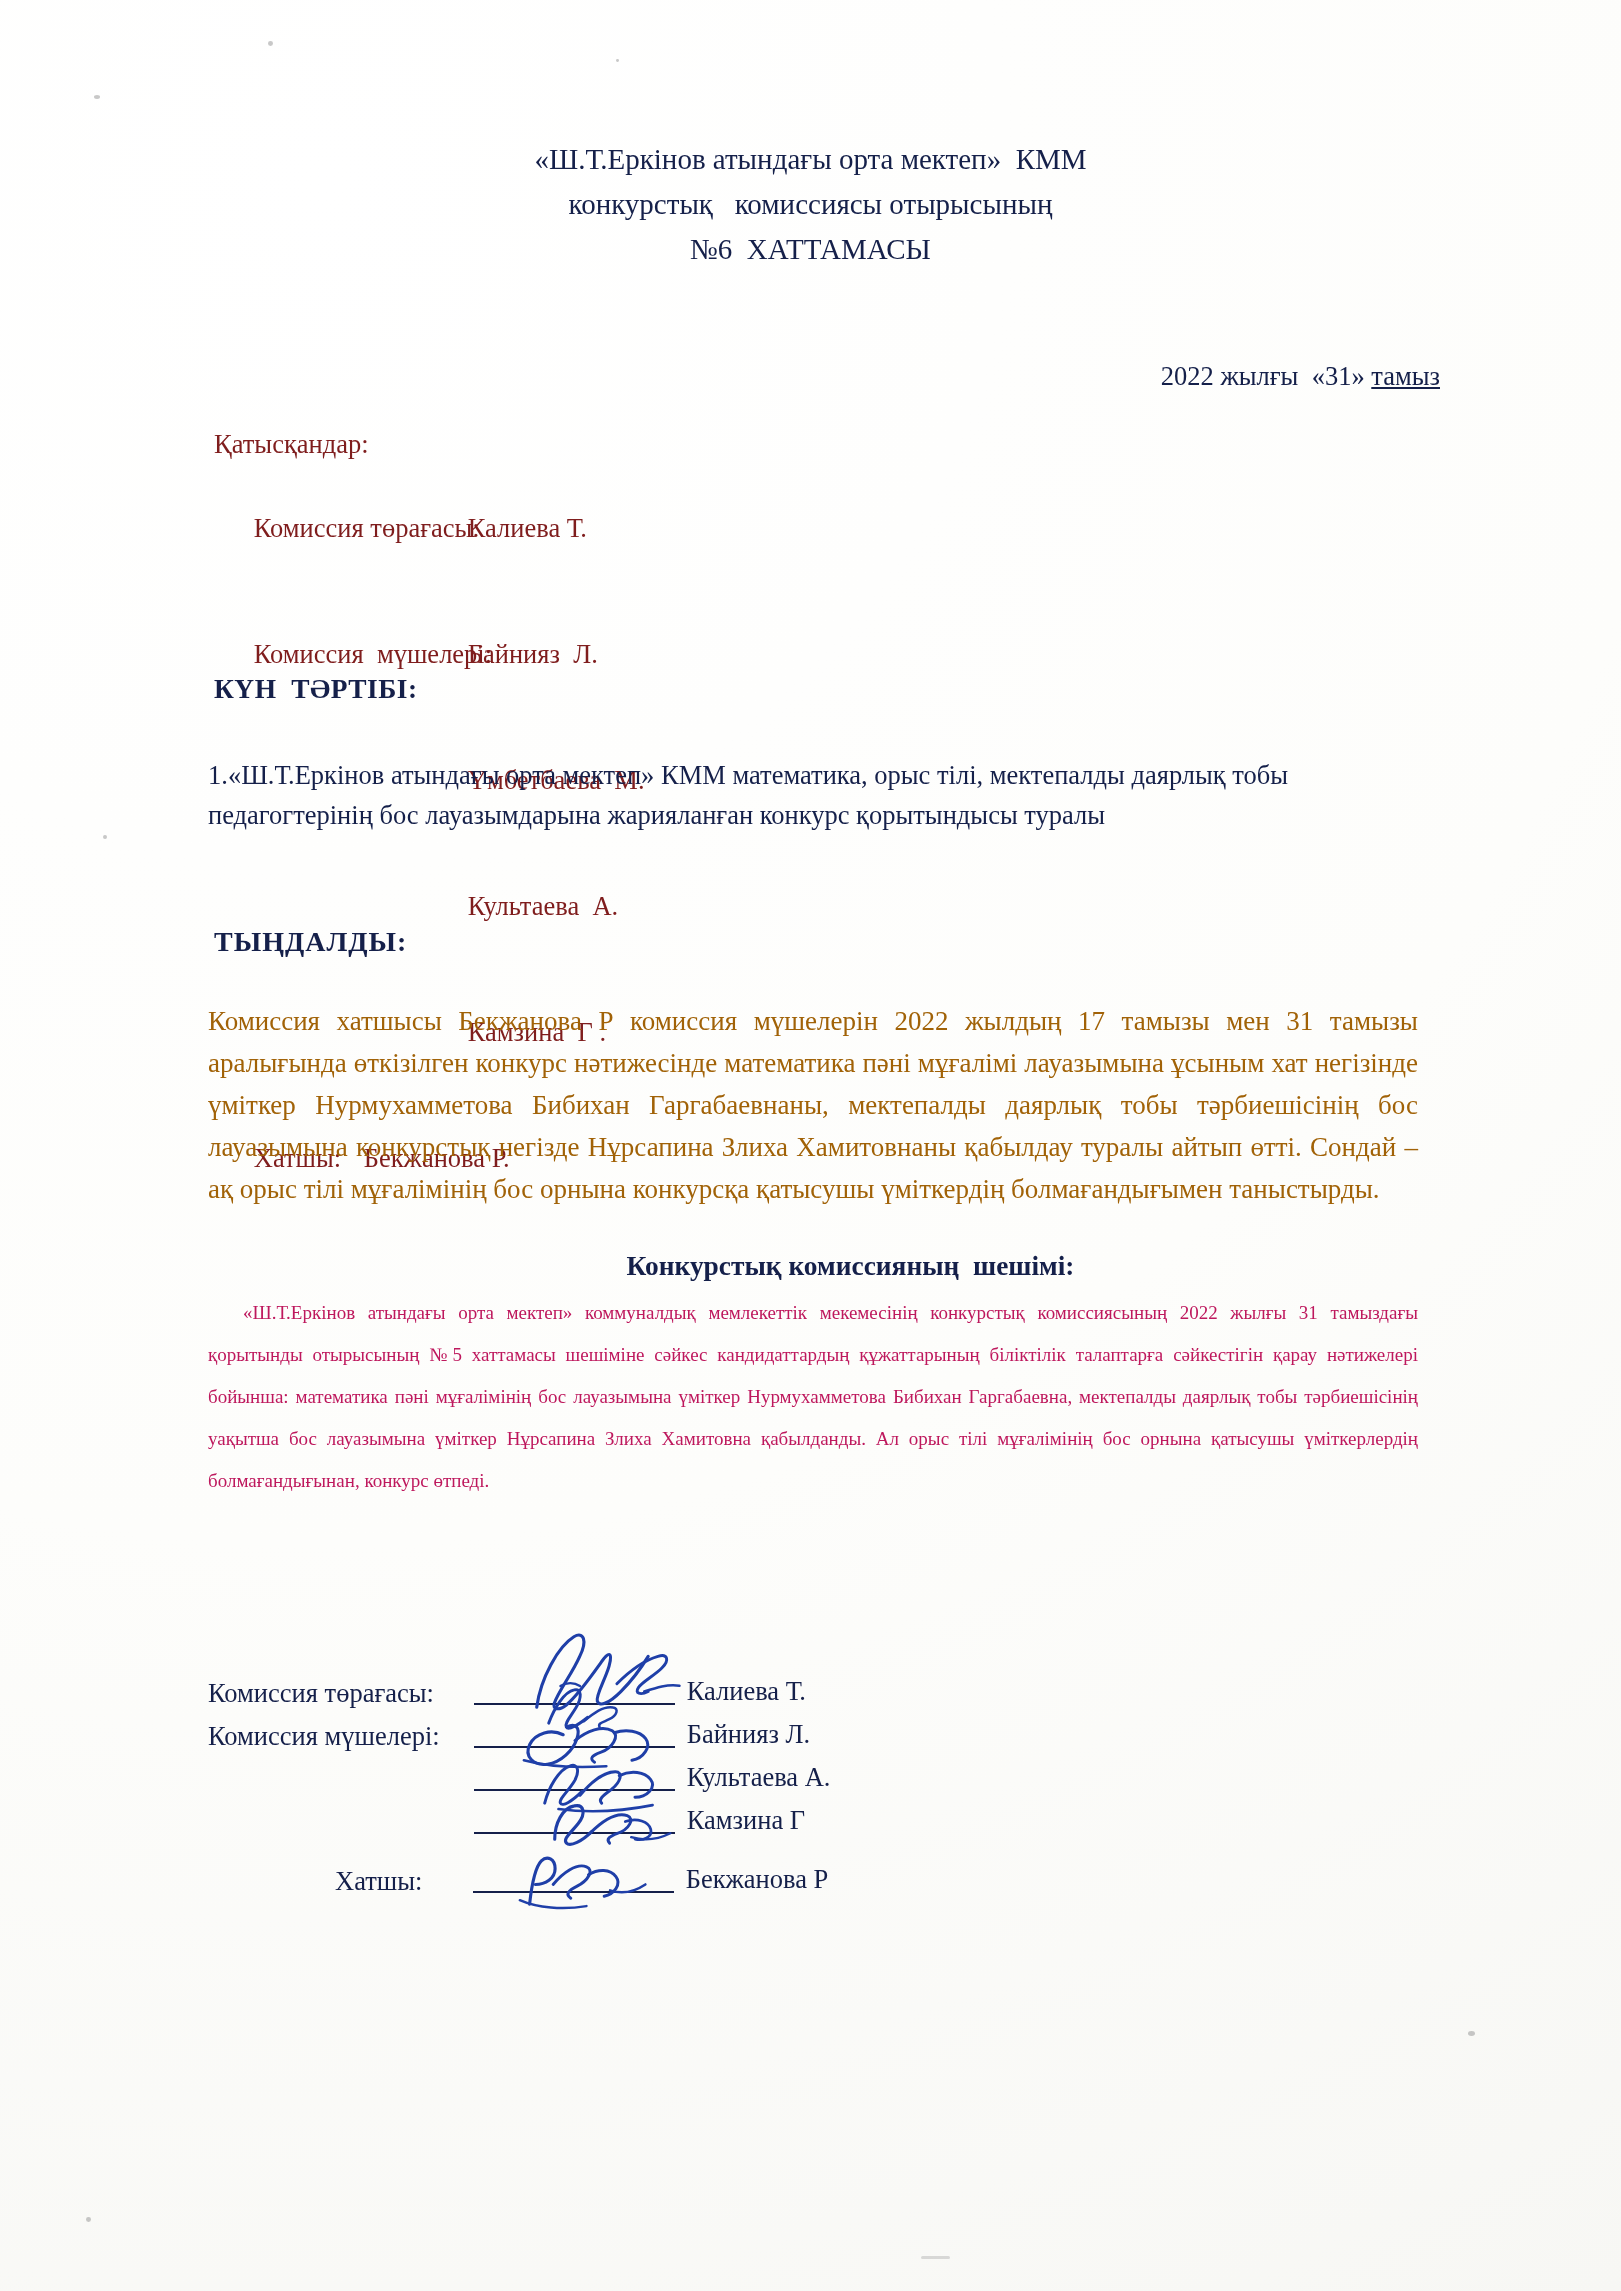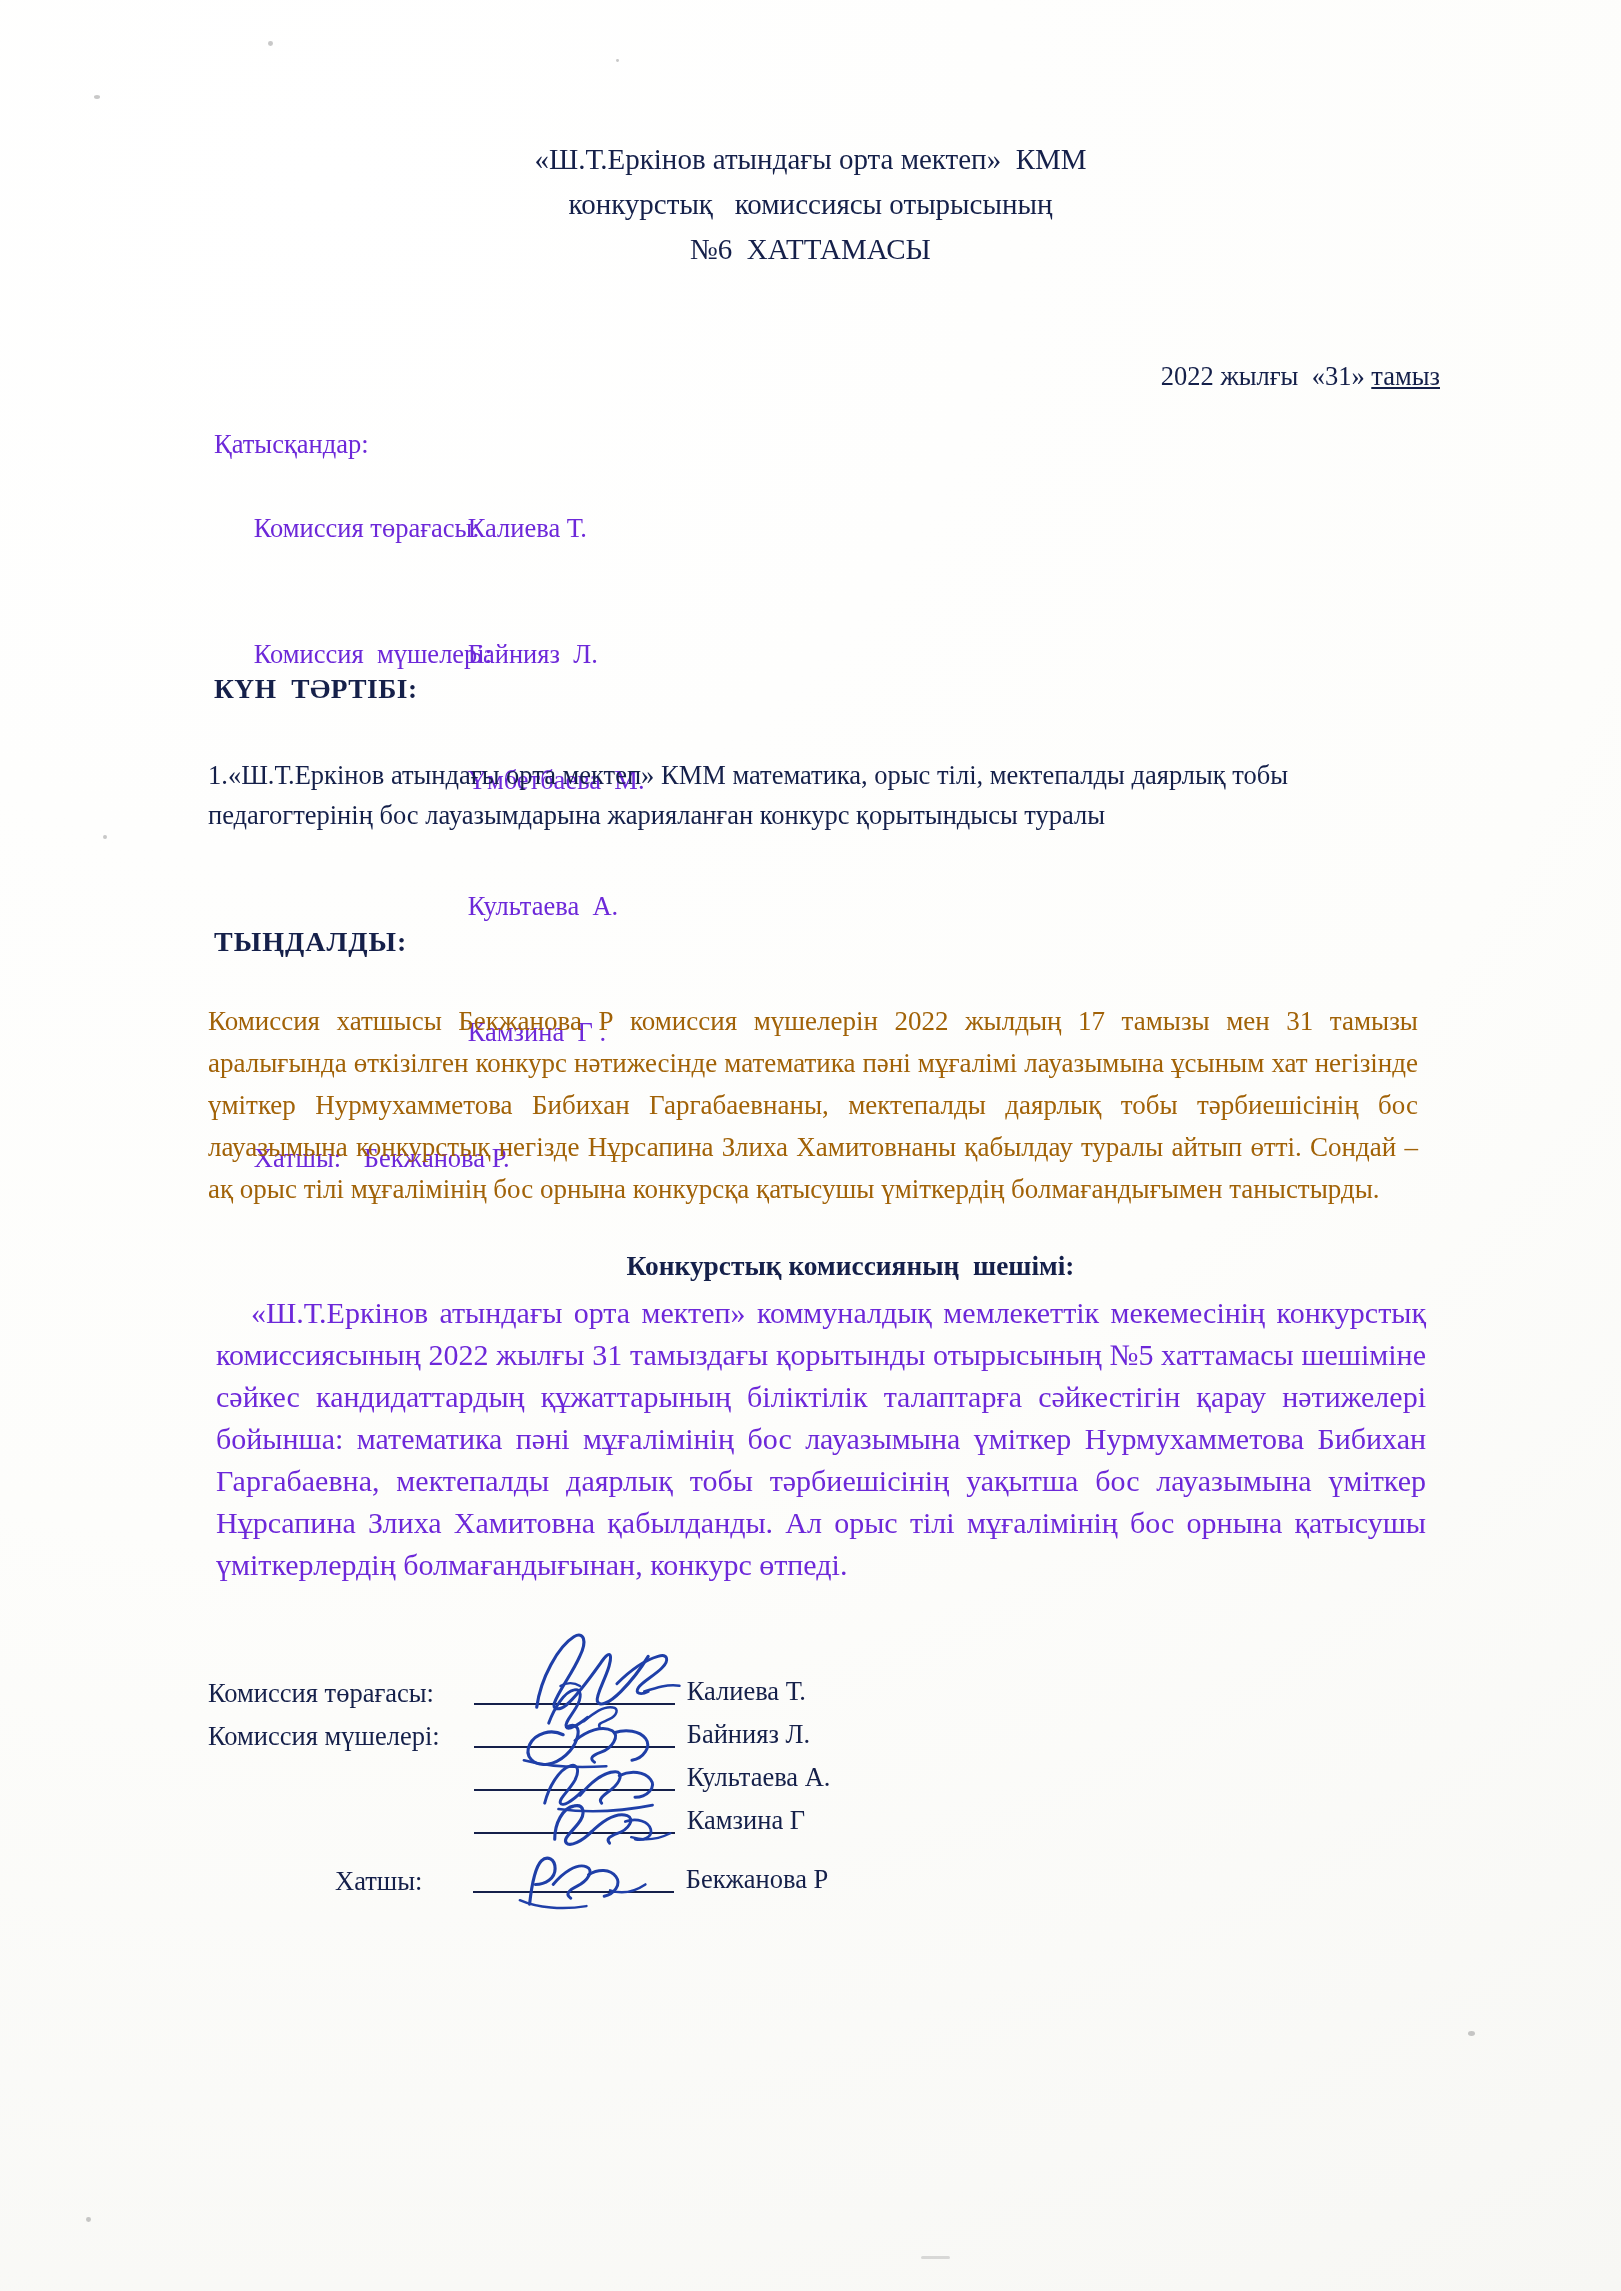--- a/index.html
+++ b/index.html
@@ -61,21 +61,21 @@
     white-space: pre;
   }
   .date-line .u { text-decoration: underline; }
 
   .attendees {
     position: absolute;
     left: 214px;
     top: 423px;
     font-size: 26.5px;
     line-height: 42px;
-    color: #6d28d9;
+    color: #7f1d1d;
   }
   .att-row { white-space: pre; }
   .att-label { display: inline-block; }
   .att-name { display: inline-block; }
 
   .agenda-head {
     position: absolute;
     left: 214px;
     top: 674px;
     font-size: 27.4px;
@@ -126,29 +126,29 @@
     text-align: center;
     font-size: 27.4px;
     font-weight: bold;
     color: #15204a;
     white-space: pre;
     margin-left: 40px;
   }
 
   .decision-body {
     position: absolute;
-    left: 216px;
+    left: 208px;
     top: 1292px;
     width: 1210px;
-    font-size: 30px;
+    font-size: 19px;
     line-height: 42px;
     text-align: justify;
     text-justify: inter-word;
     text-indent: 35px;
-    color: #6d28d9;
+    color: #be185d;
   }
 
   
   .signatures {
     position: absolute;
     left: 208px;
     top: 1666px;
     width: 1078px;
     font-size: 26.5px;
     color: #15204a;

